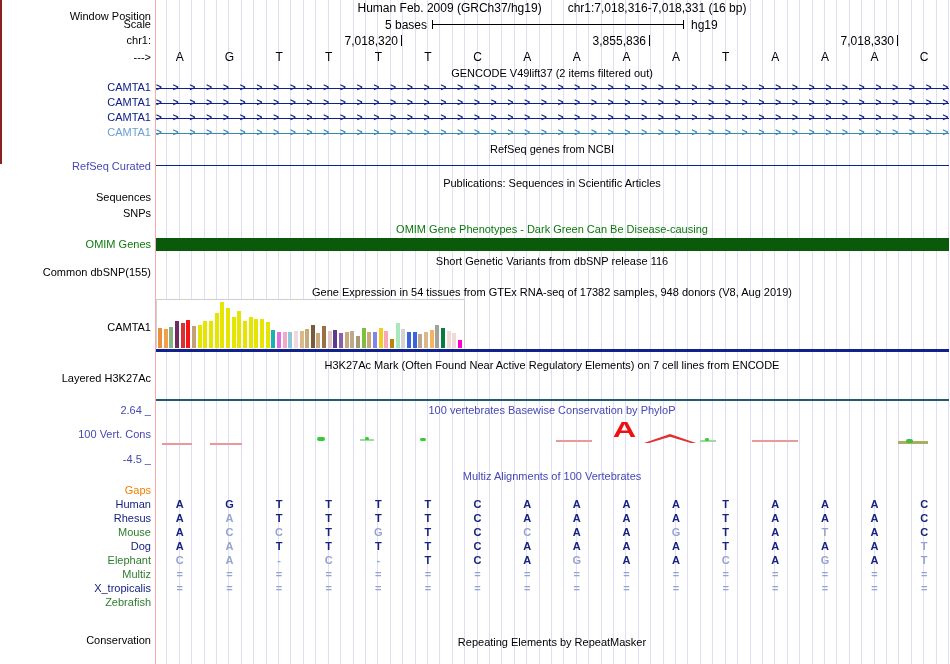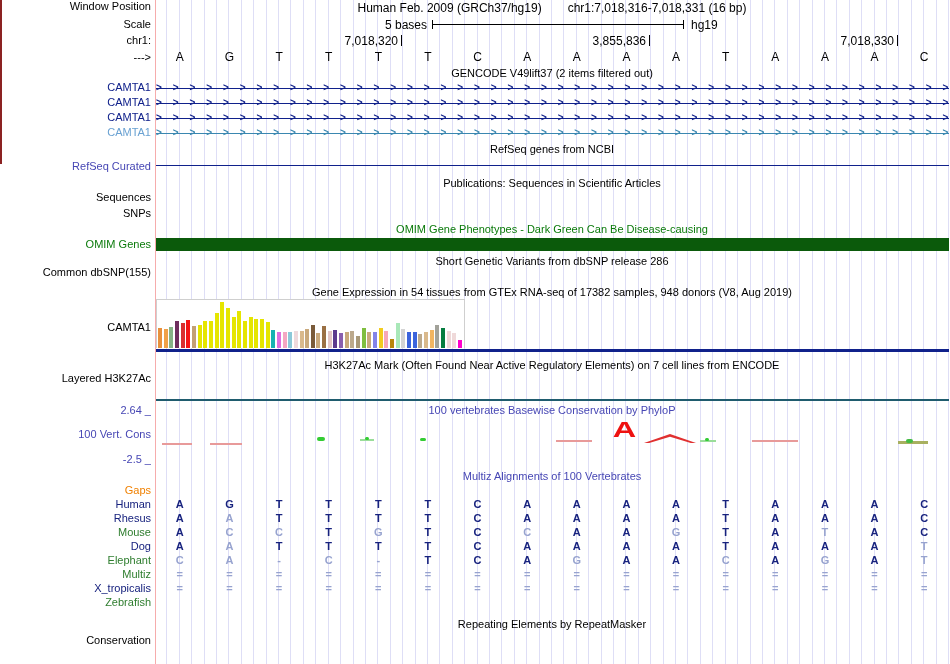--- a/index.html
+++ b/index.html
@@ -511,21 +511,21 @@
       <div style="position: absolute; left: 849.75px; top: 582px; width: 49.625px; text-align: center; font: bold 11px &quot;Liberation Sans&quot;, sans-serif; color: rgb(151, 163, 207);">=</div>
       <div style="position: absolute; left: 899.375px; top: 582px; width: 49.625px; text-align: center; font: bold 11px &quot;Liberation Sans&quot;, sans-serif; color: rgb(151, 163, 207);">=</div>
       <div style="position: absolute; right: 799px; top: 596px; color: rgb(46, 125, 46); font: 11px &quot;Liberation Sans&quot;, sans-serif; text-align: right; white-space: nowrap;">Zebrafish</div>
     </div>
 
   <div id="content">
 
     <div class="abs" style="left:0;top:0;width:2px;height:164px;background:#8B2222;"></div>
     <div class="abs" style="left:155px;top:0;width:1px;height:664px;background:#F6ACAC;"></div>
 
-    <div class="lbl" style="top:0;">Window Position</div>
+    <div class="lbl" style="top:10px;">Window Position</div>
     <div class="ttl" id="titleline">
       <span>Human Feb. 2009 (GRCh37/hg19)</span><span class="gap"></span><span>chr1:7,018,316-7,018,331 (16 bp)</span>
     </div>
 
     <div class="lbl" style="top:18px;">Scale</div>
     <div class="abs" style="left:300px;top:18px;width:127px;text-align:right;font-size:12px;">5 bases</div>
     <div class="abs" style="left:432px;top:24px;width:252px;height:1px;background:#000;"></div>
     <div class="abs" style="left:432px;top:20px;width:1px;height:9px;background:#000;"></div>
     <div class="abs" style="left:683px;top:20px;width:1px;height:9px;background:#000;"></div>
     <div class="abs" style="left:691px;top:18px;font-size:12px;">hg19</div>
@@ -538,32 +538,32 @@
     <div class="ttl" style="top:143px;">RefSeq genes from NCBI</div>
     <div class="lbl blue" style="top:160px;">RefSeq Curated</div>
 
     <div class="ttl" style="top:177px;">Publications: Sequences in Scientific Articles</div>
     <div class="lbl" style="top:191px;">Sequences</div>
     <div class="lbl" style="top:207px;">SNPs</div>
 
     <div class="ttl dgreen" style="top:223px;">OMIM Gene Phenotypes - Dark Green Can Be Disease-causing</div>
     <div class="lbl dgreen" style="top:238px;">OMIM Genes</div>
 
-    <div class="ttl" style="top:255px;">Short Genetic Variants from dbSNP release 286</div>
+    <div class="ttl" style="top:255px;">Short Genetic Variants from dbSNP release 116</div>
     <div class="lbl" style="top:266px;">Common dbSNP(155)</div>
 
     <div class="ttl" style="top:286px;">Gene Expression in 54 tissues from GTEx RNA-seq of 17382 samples, 948 donors (V8, Aug 2019)</div>
     <div class="lbl" style="top:321px;">CAMTA1</div>
 
     <div class="ttl" style="top:359px;">H3K27Ac Mark (Often Found Near Active Regulatory Elements) on 7 cell lines from ENCODE</div>
     <div class="lbl" style="top:372px;">Layered H3K27Ac</div>
 
     <div class="lbl blue" style="top:404px;">2.64 _</div>
     <div class="ttl blue" style="top:404px;">100 vertebrates Basewise Conservation by PhyloP</div>
     <div class="lbl blue" style="top:428px;">100 Vert. Cons</div>
-    <div class="lbl blue" style="top:453px;">-2.5 _</div>
+    <div class="lbl blue" style="top:453px;">-4.5 _</div>
 
     <div class="ttl blue" style="top:470px;">Multiz Alignments of 100 Vertebrates</div>
 
-    <div class="ttl" style="top:618px;">Repeating Elements by RepeatMasker</div>
+    <div class="ttl" style="top:636px;">Repeating Elements by RepeatMasker</div>
     <div class="lbl" style="top:634px;">Conservation</div>
   </div>
 </div>
 
 </body></html>

